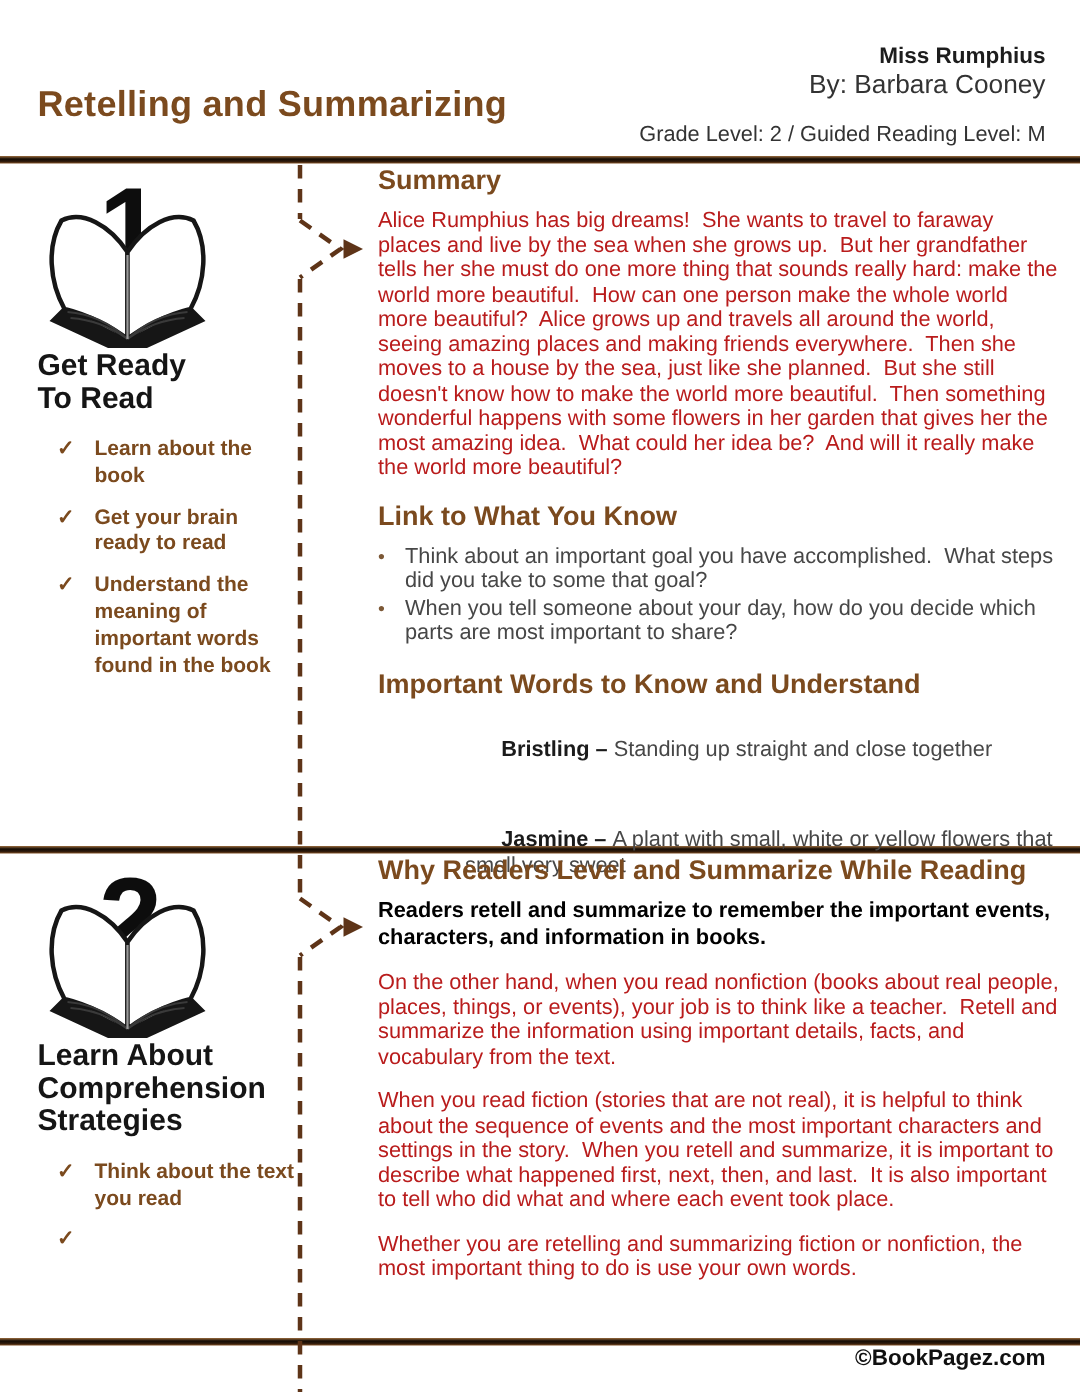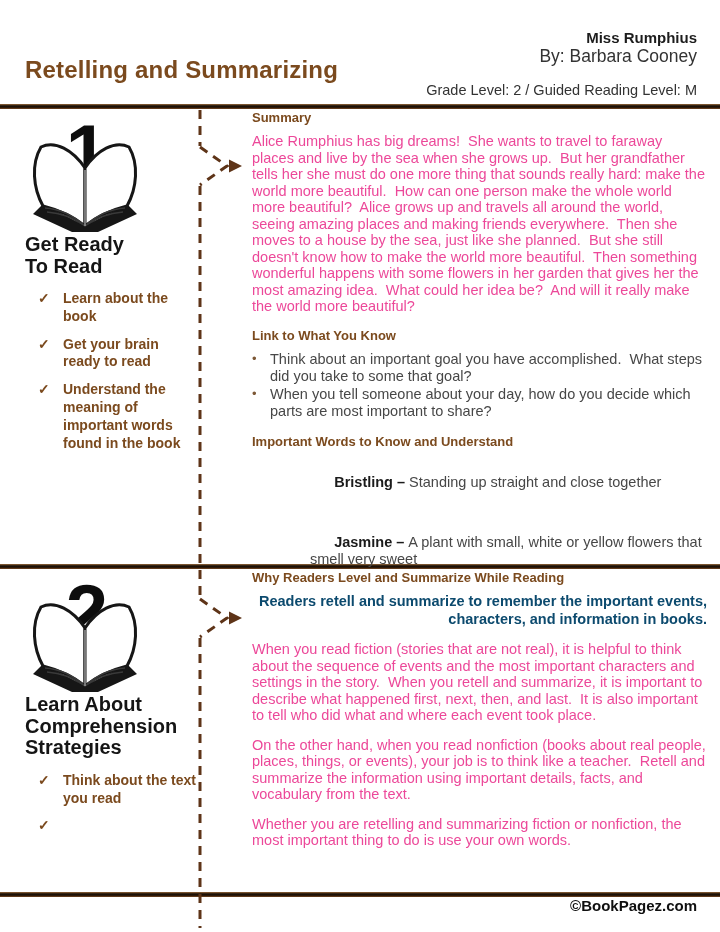--- a/index.html
+++ b/index.html
@@ -34,29 +34,29 @@
     white-space:pre-line;margin:2px 0 13px 0;
   }
   .checklist{list-style:none;margin:0;padding:0;}
   .checklist li{display:flex;gap:12px;padding-left:13px;margin-bottom:10px;}
   .checklist .ck{color:#7b4a1e;font-size:14px;font-weight:bold;flex:0 0 13px;line-height:1.25;}
   .checklist .ct{color:#7b4a1e;font-weight:bold;font-size:14px;line-height:1.27;}
   
   .right-col{position:absolute;left:252px;width:455px;}
   #sec1-right{top:110px;}
   #sec2-right{top:570px;}
-  .sec-h{color:#7b4a1e;font-weight:bold;font-size:13px;line-height:1.18;margin:0 0 8px 0;}
-  .body-p{font-size:14.5px;line-height:16.5px;margin:0 0 13px 0;white-space:pre-wrap;color:#ec4899;}
+  .sec-h{color:#7b4a1e;font-weight:bold;font-size:18px;line-height:1.18;margin:0 0 8px 0;}
+  .body-p{font-size:14.5px;line-height:16.5px;margin:0 0 13px 0;white-space:pre-wrap;color:#b91c1c;}
   .bullets{list-style:none;margin:0 0 15px 0;padding:0;}
   .bullets li{display:flex;gap:10px;font-size:14.5px;line-height:16.5px;margin-bottom:2px;white-space:pre-wrap;}
   .bullets .bdot{color:#7c5836;flex:0 0 8px;font-size:13px;}
   .words{margin:4px 0 0 58px;}
   .word{font-size:14.5px;line-height:16.5px;margin-bottom:11px;white-space:pre-wrap;}
   .word .term{font-weight:bold;color:#1b1b1b;}
-  .lead{font-size:14.5px;font-weight:bold;color:#0c4a6e;line-height:17.5px;margin:2px 0 13px 0;text-align:right;}
+  .lead{font-size:14.5px;font-weight:bold;color:#000000;line-height:17.5px;margin:2px 0 13px 0;}
   
   .footer{position:absolute;right:23px;top:897px;font-weight:bold;font-size:15px;color:#101010;}
 </style>
 </head>
 <body>
 
 <div class="hdr-title">Retelling and Summarizing</div>
 <div class="hdr-book">
   <div class="bt">Miss Rumphius</div>
   <div class="ba">By: Barbara Cooney</div>
@@ -160,18 +160,18 @@
     </li>
     <li>
       <span class="ck">✓</span>
     </li>
   </ul>
 </div>
 
 <div class="right-col" id="sec2-right">
   <h3 class="sec-h">Why Readers Level and Summarize While Reading</h3>
   <p class="lead">Readers retell and summarize to remember the important events, characters, and information in books.</p>
+  <p class="body-p">On the other hand, when you read nonfiction (books about real people, places, things, or events), your job is to think like a teacher.  Retell and summarize the information using important details, facts, and vocabulary from the text.</p>
   <p class="body-p">When you read fiction (stories that are not real), it is helpful to think about the sequence of events and the most important characters and settings in the story.  When you retell and summarize, it is important to describe what happened first, next, then, and last.  It is also important to tell who did what and where each event took place.</p>
-  <p class="body-p">On the other hand, when you read nonfiction (books about real people, places, things, or events), your job is to think like a teacher.  Retell and summarize the information using important details, facts, and vocabulary from the text.</p>
   <p class="body-p">Whether you are retelling and summarizing fiction or nonfiction, the most important thing to do is use your own words.</p>
 </div>
 
 <div class="footer">©BookPagez.com</div>
 
 </body></html>

